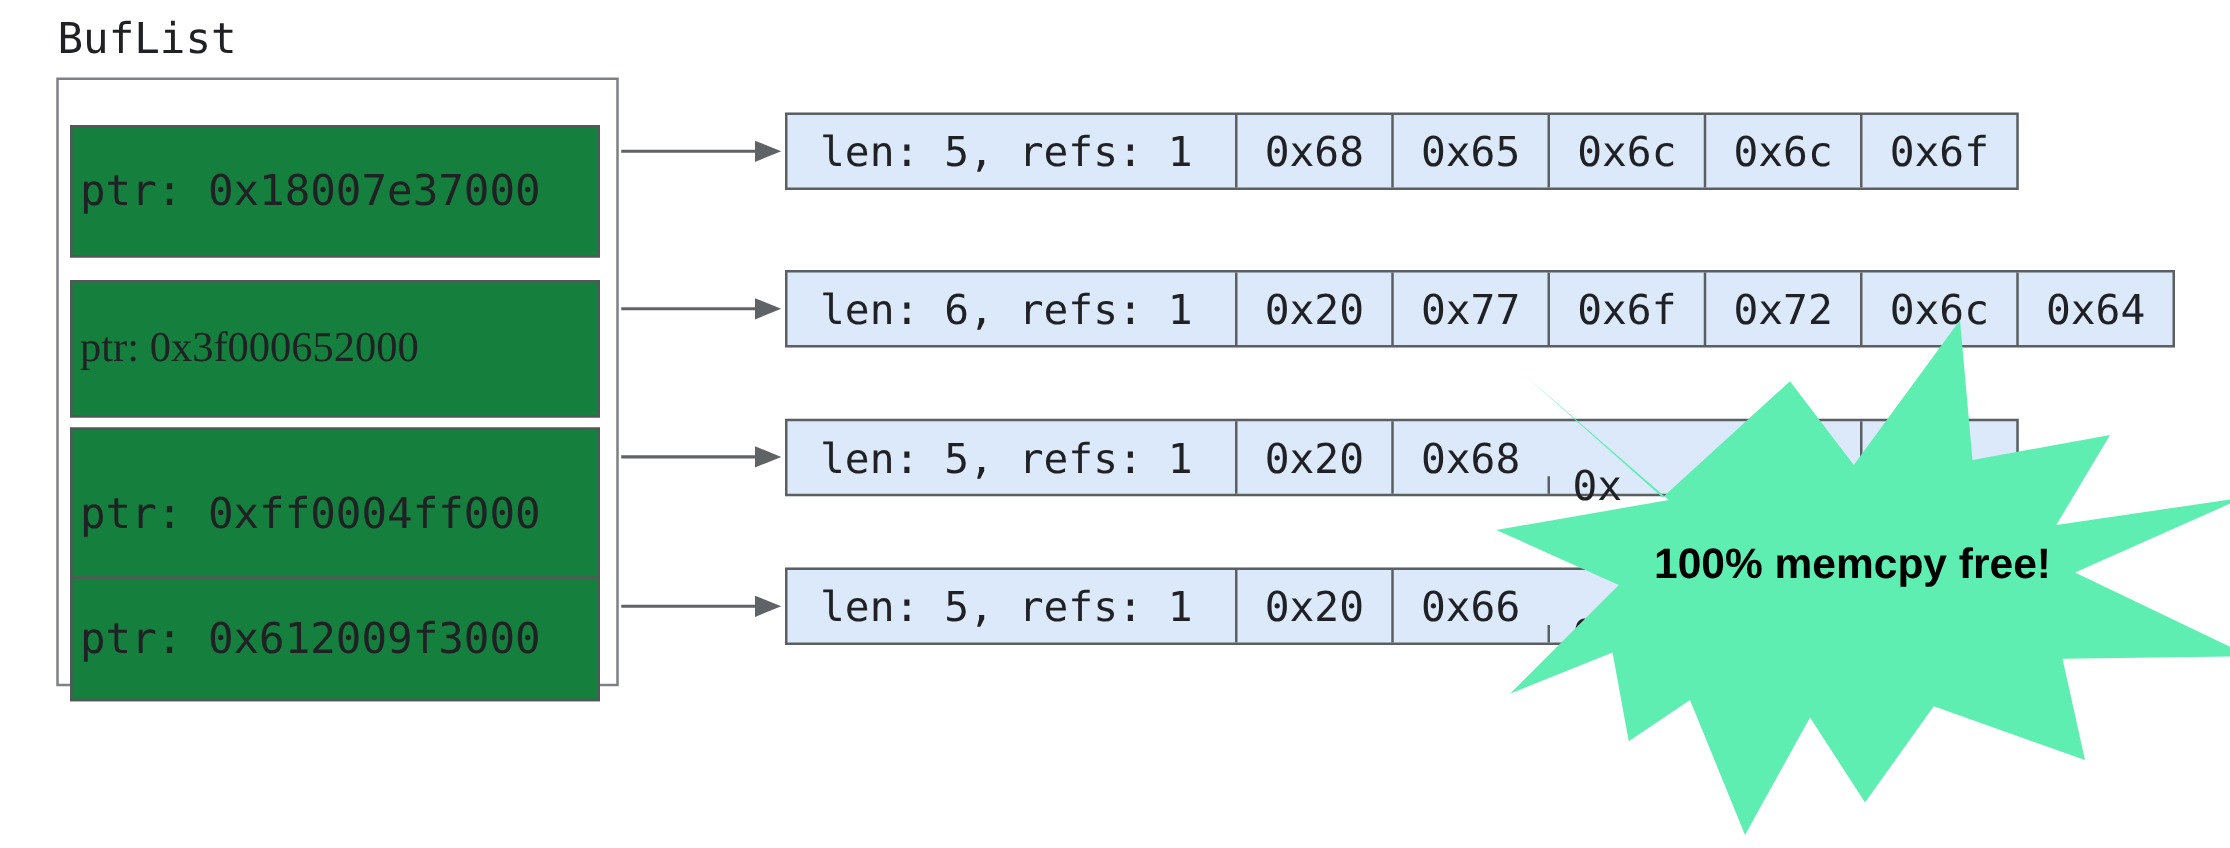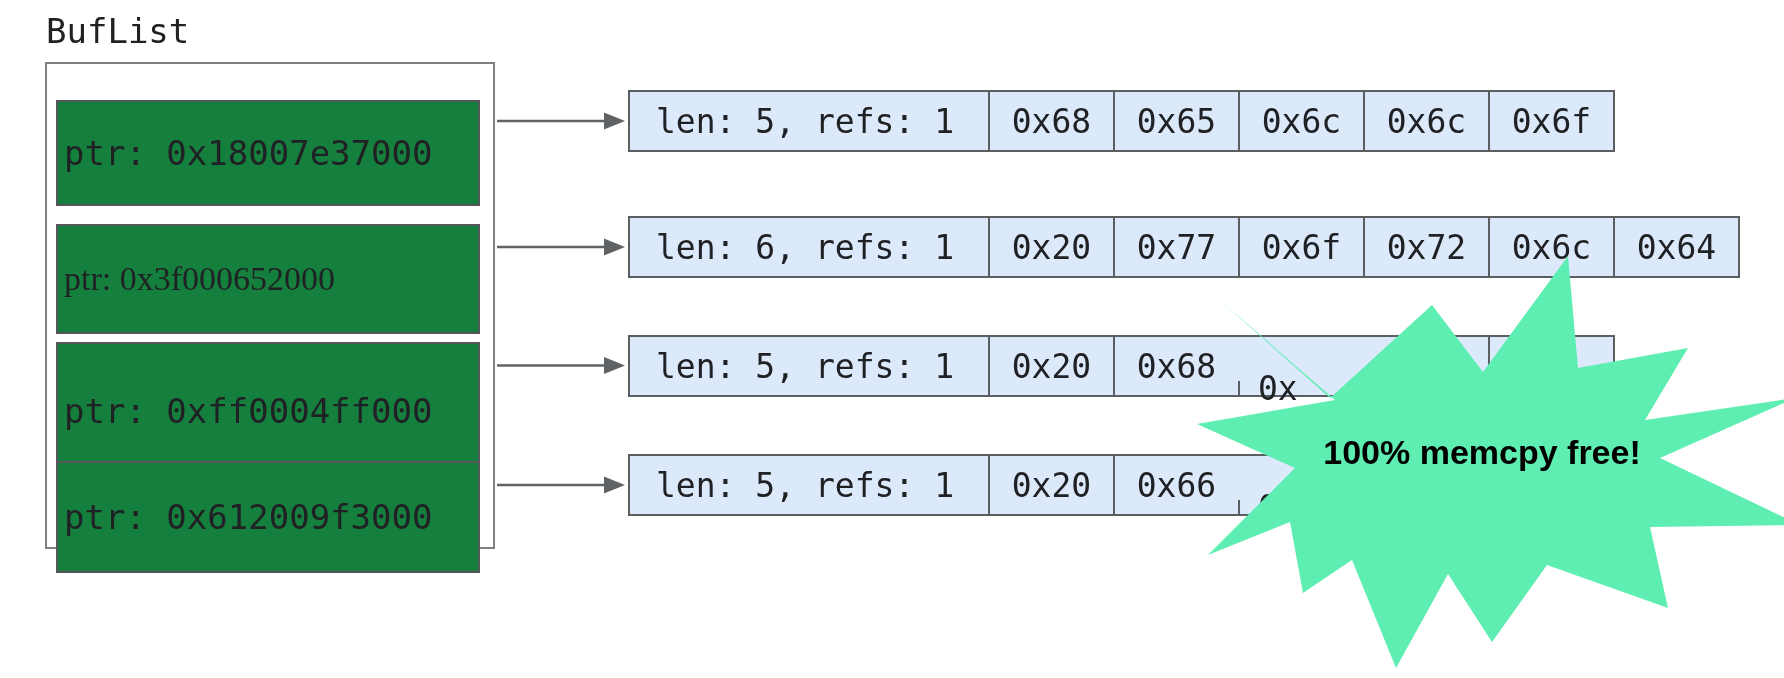--- a/index.html
+++ b/index.html
@@ -53,21 +53,21 @@
   <div id="pointers">
       <div class="pointer-box" style="top: 68px; height: 106px;">
         <span>ptr: 0x18007e37000</span>
       </div>
       <div class="pointer-box" style="top: 192px; height: 110px; font-family: Liberation Serif, serif;">
         <span>ptr: 0x3f000652000</span>
       </div>
       <div class="pointer-box" style="top: 310px; height: 137px;">
         <span>ptr: 0xff0004ff000</span>
       </div>
-      <div class="pointer-box" style="top: 429px; height: 112px;">
+      <div class="pointer-box" style="top: 429px; height: 100px;">
         <span>ptr: 0x612009f3000</span>
       </div>
     </div>
 
   <svg class="arrows" width="1784" height="678" viewBox="0 0 1784 678" id="arrow-svg">
       <line x1="497" y1="121" x2="607" y2="121" stroke="#606366" stroke-width="2.5"></line>
       <polygon points="625,121 604,112.5 604,129.5" fill="#606366"></polygon>
       <line x1="497" y1="247" x2="607" y2="247" stroke="#606366" stroke-width="2.5"></line>
       <polygon points="625,247 604,238.5 604,255.5" fill="#606366"></polygon>
       <line x1="497" y1="365.5" x2="607" y2="365.5" stroke="#606366" stroke-width="2.5"></line>

